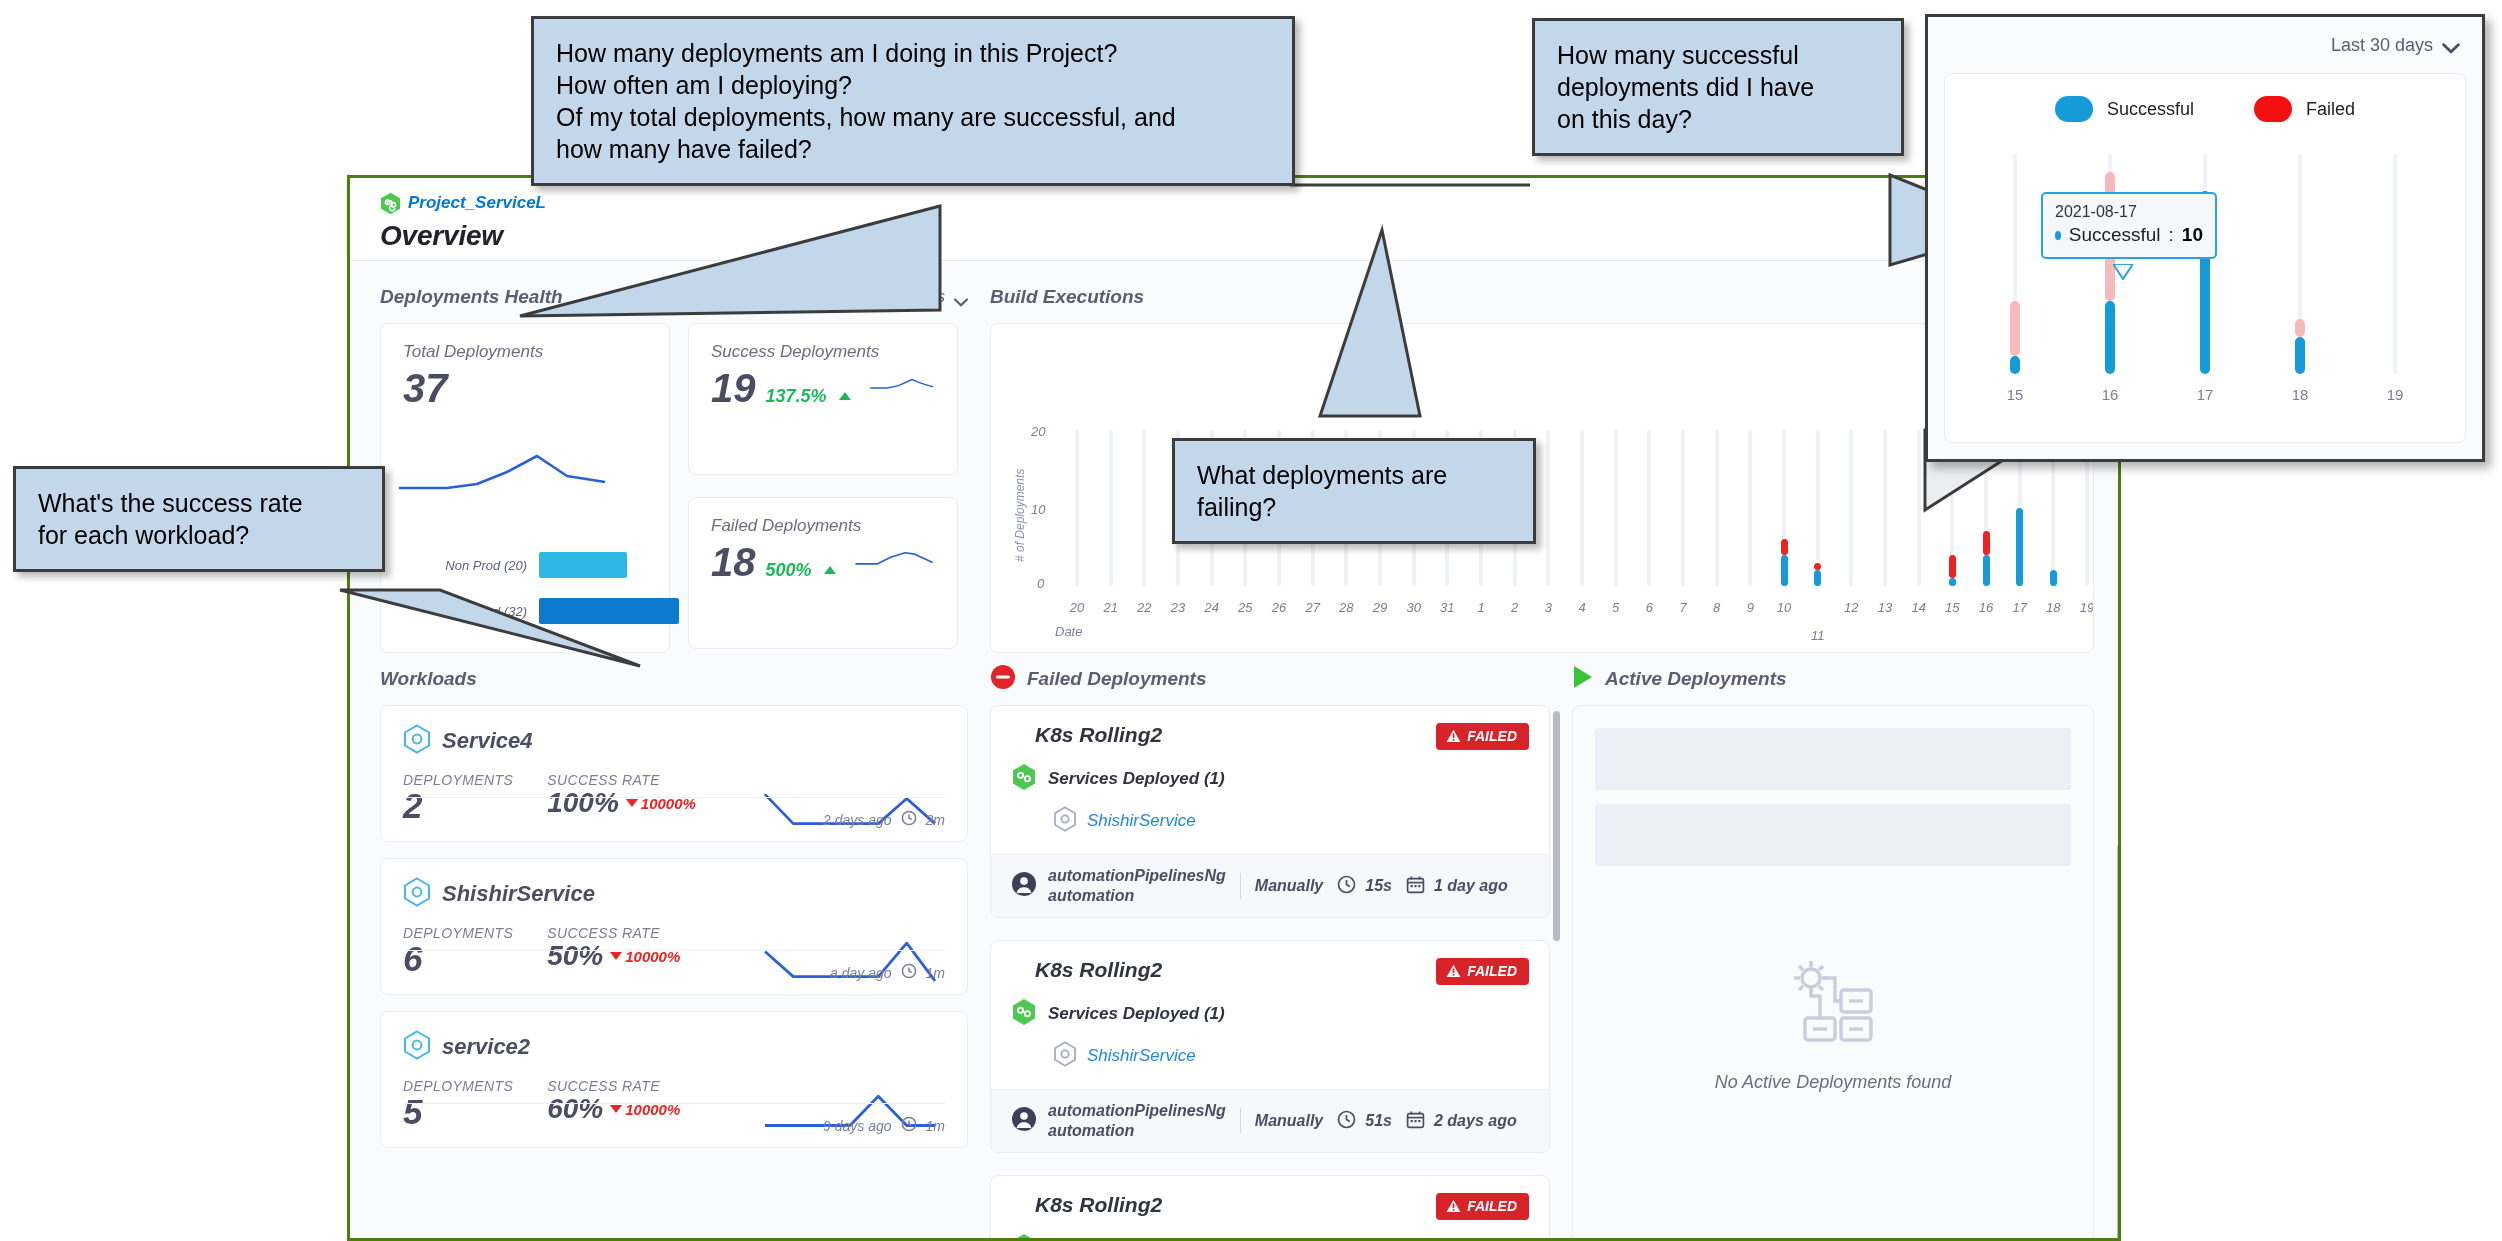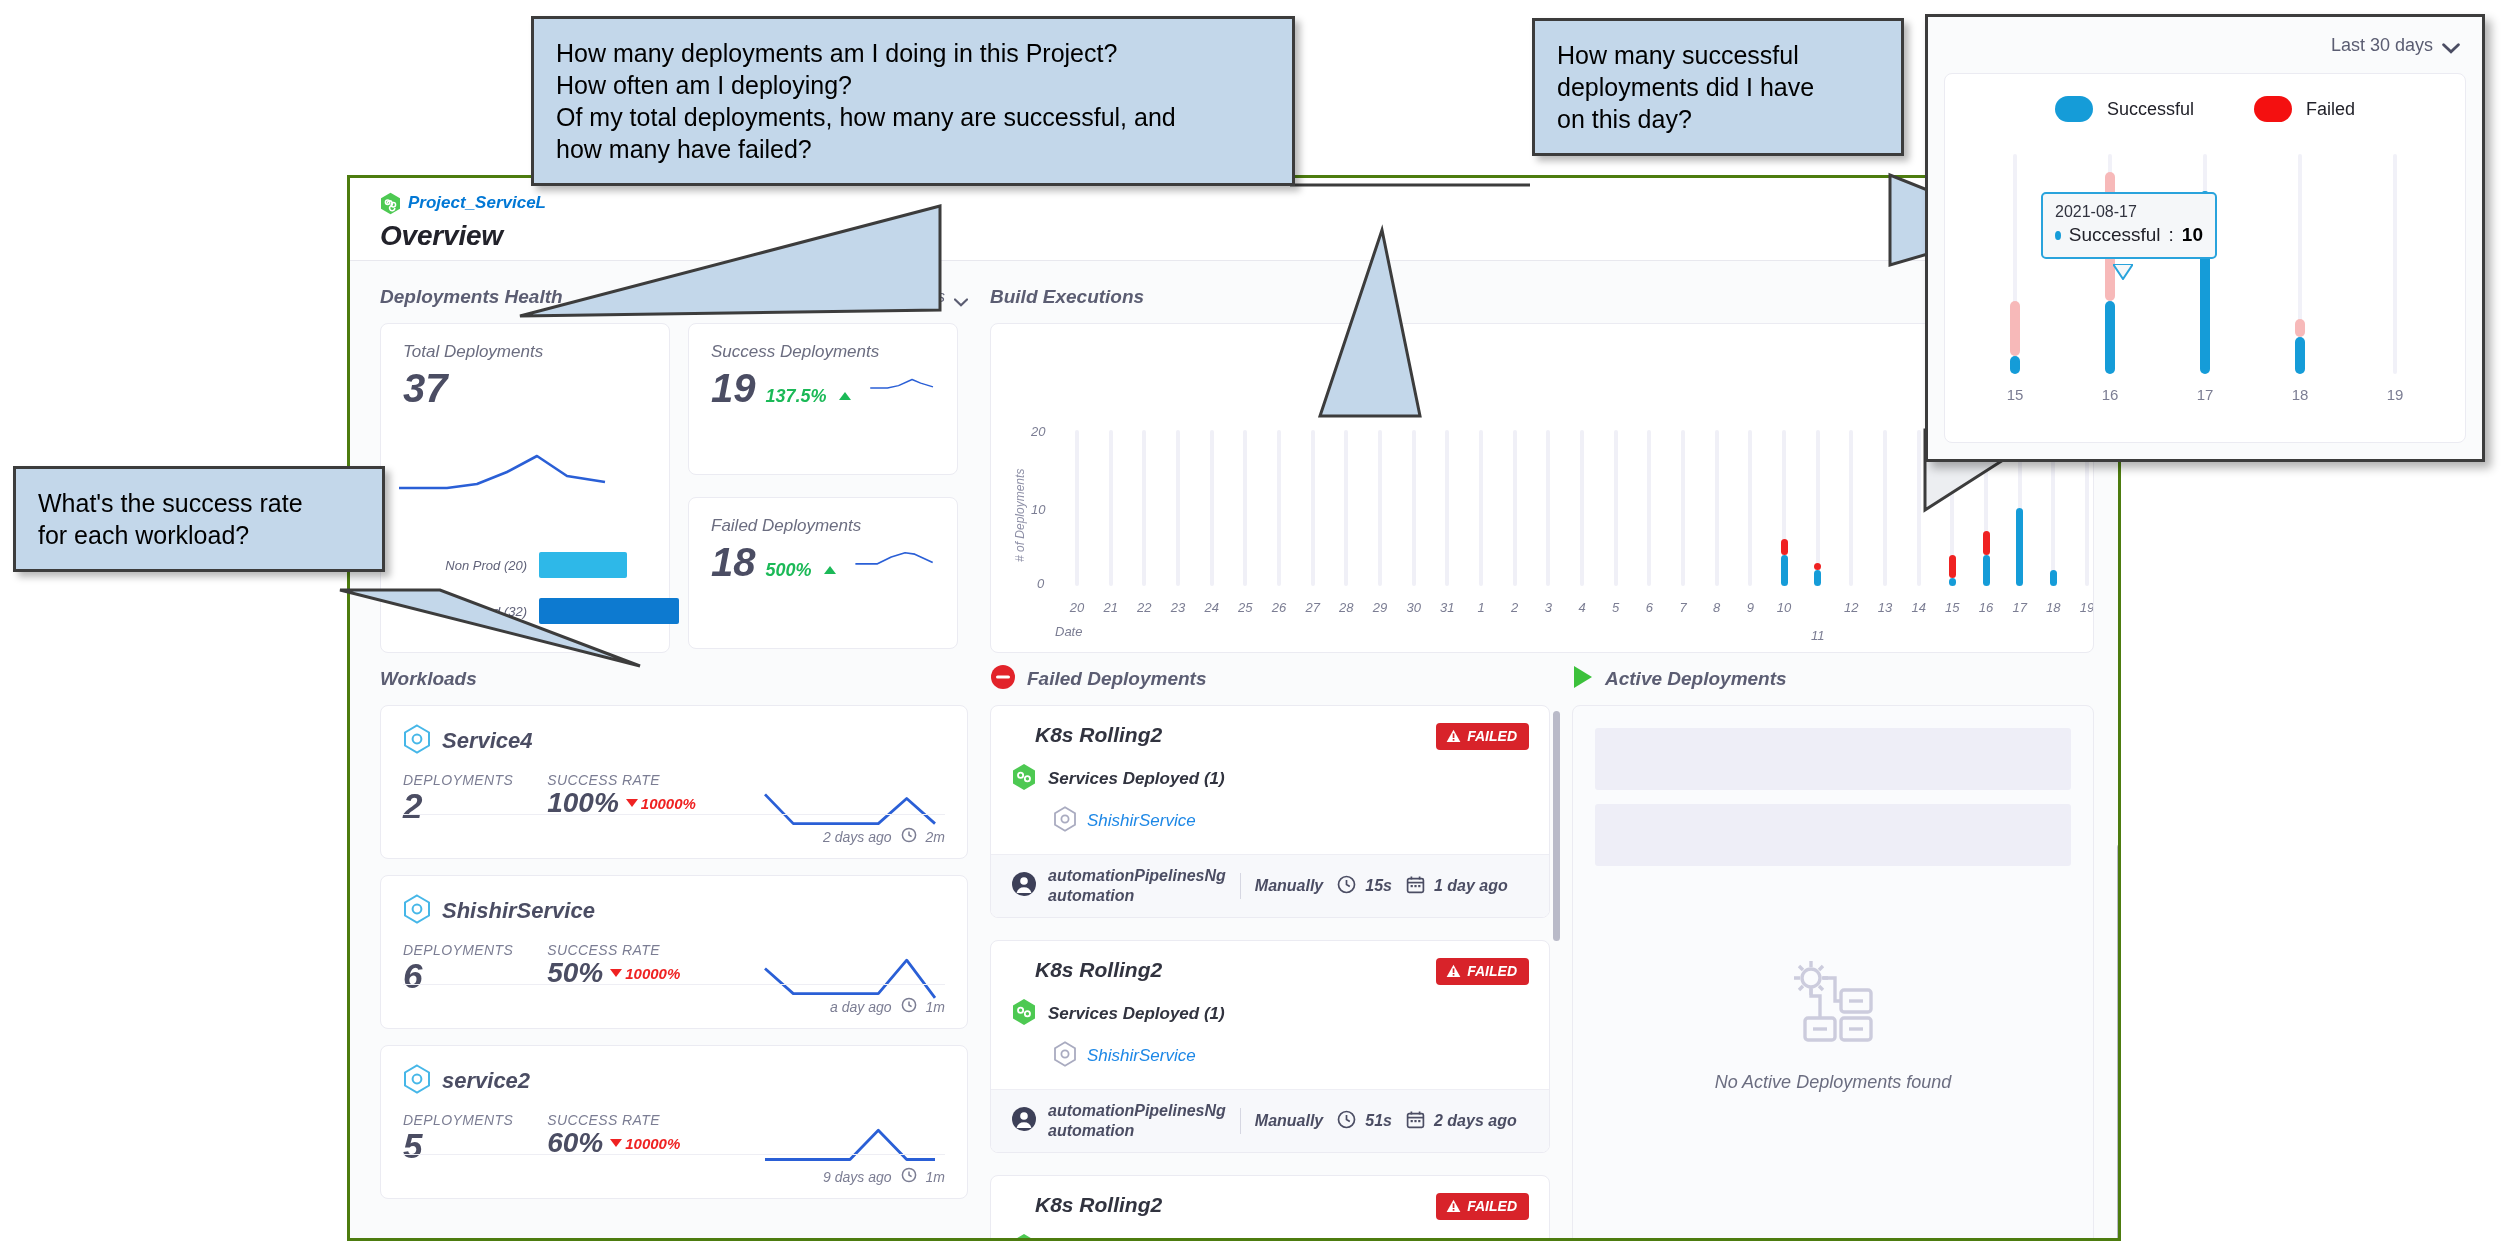--- a/index.html
+++ b/index.html
@@ -76,21 +76,21 @@
   .date-label { position: absolute; font-size: 13px; color: #7b7d93; }
 
   
   #lower-band { display: flex; padding: 0 0 0 30px; gap: 22px; }
   #wl-col { width: 588px; }
   #fd-col { width: 560px; }
   #ad-col { flex: 1; padding-right: 24px; }
 
   .sec-head-ico { display: flex; align-items: center; gap: 11px; height: 52px; }
 
-  .wl-card { height: 154px; margin-bottom: 16px; position: relative; }
+  .wl-card { height: 137px; margin-bottom: 16px; position: relative; }
   .wl-name-row { display: flex; align-items: center; gap: 11px; padding: 18px 0 0 22px; }
   .wl-name { font-size: 22px; font-weight: bold; color: #4b4d63; }
   .wl-stats { display: flex; padding: 14px 0 0 22px; gap: 34px; align-items: flex-start; }
   .stat-cap { font-size: 14px; color: #7b7d93; letter-spacing: .4px; }
   .stat-dep { font-size: 35px; font-weight: bold; color: #4b4d63; line-height: 1.05; }
   .stat-rate { font-size: 28px; font-weight: bold; color: #4b4d63; line-height: 1.05; }
   .rate-delta { font-size: 15px; font-weight: bold; color: #ef2222; white-space: nowrap; }
   .tri-dn { display: inline-block; width: 0; height: 0; border-left: 6px solid transparent; border-right: 6px solid transparent; border-top: 8px solid #ef2222; margin-right: 3px; position: relative; top: -2px; }
   .wl-foot {
     position: absolute; left: 22px; right: 22px; bottom: 0; height: 44px;
@@ -663,20 +663,24 @@
     <div>How many successful</div>
     <div>deployments did I have</div>
     <div>on this day?</div>
   </div>
 
   <div class="callout" id="callout-success-rate" style="left:13px; top:466px; width:372px;">
     <div>What's the success rate</div>
     <div>for each workload?</div>
   </div>
 
+  <div class="callout" id="callout-failing" style="left:1172px; top:438px; width:364px;">
+    <div>What deployments are</div>
+    <div>failing?</div>
+  </div>
 
   <div id="zoom-panel">
     <div id="zp-head">
       <span class="range-picker">
         <span class="range-label" style="font-size:18px;">Last 30 days</span>
         <span class="chev" style="width:18px;height:11px;">
           <svg width="18" height="11" viewBox="0 0 18 11">
               <path d="M1.6 1.8 L9 8.8 L16.4 1.8" stroke="#4b4d63" stroke-width="2.8" fill="none" stroke-linecap="round"></path>
             </svg>
         </span>

